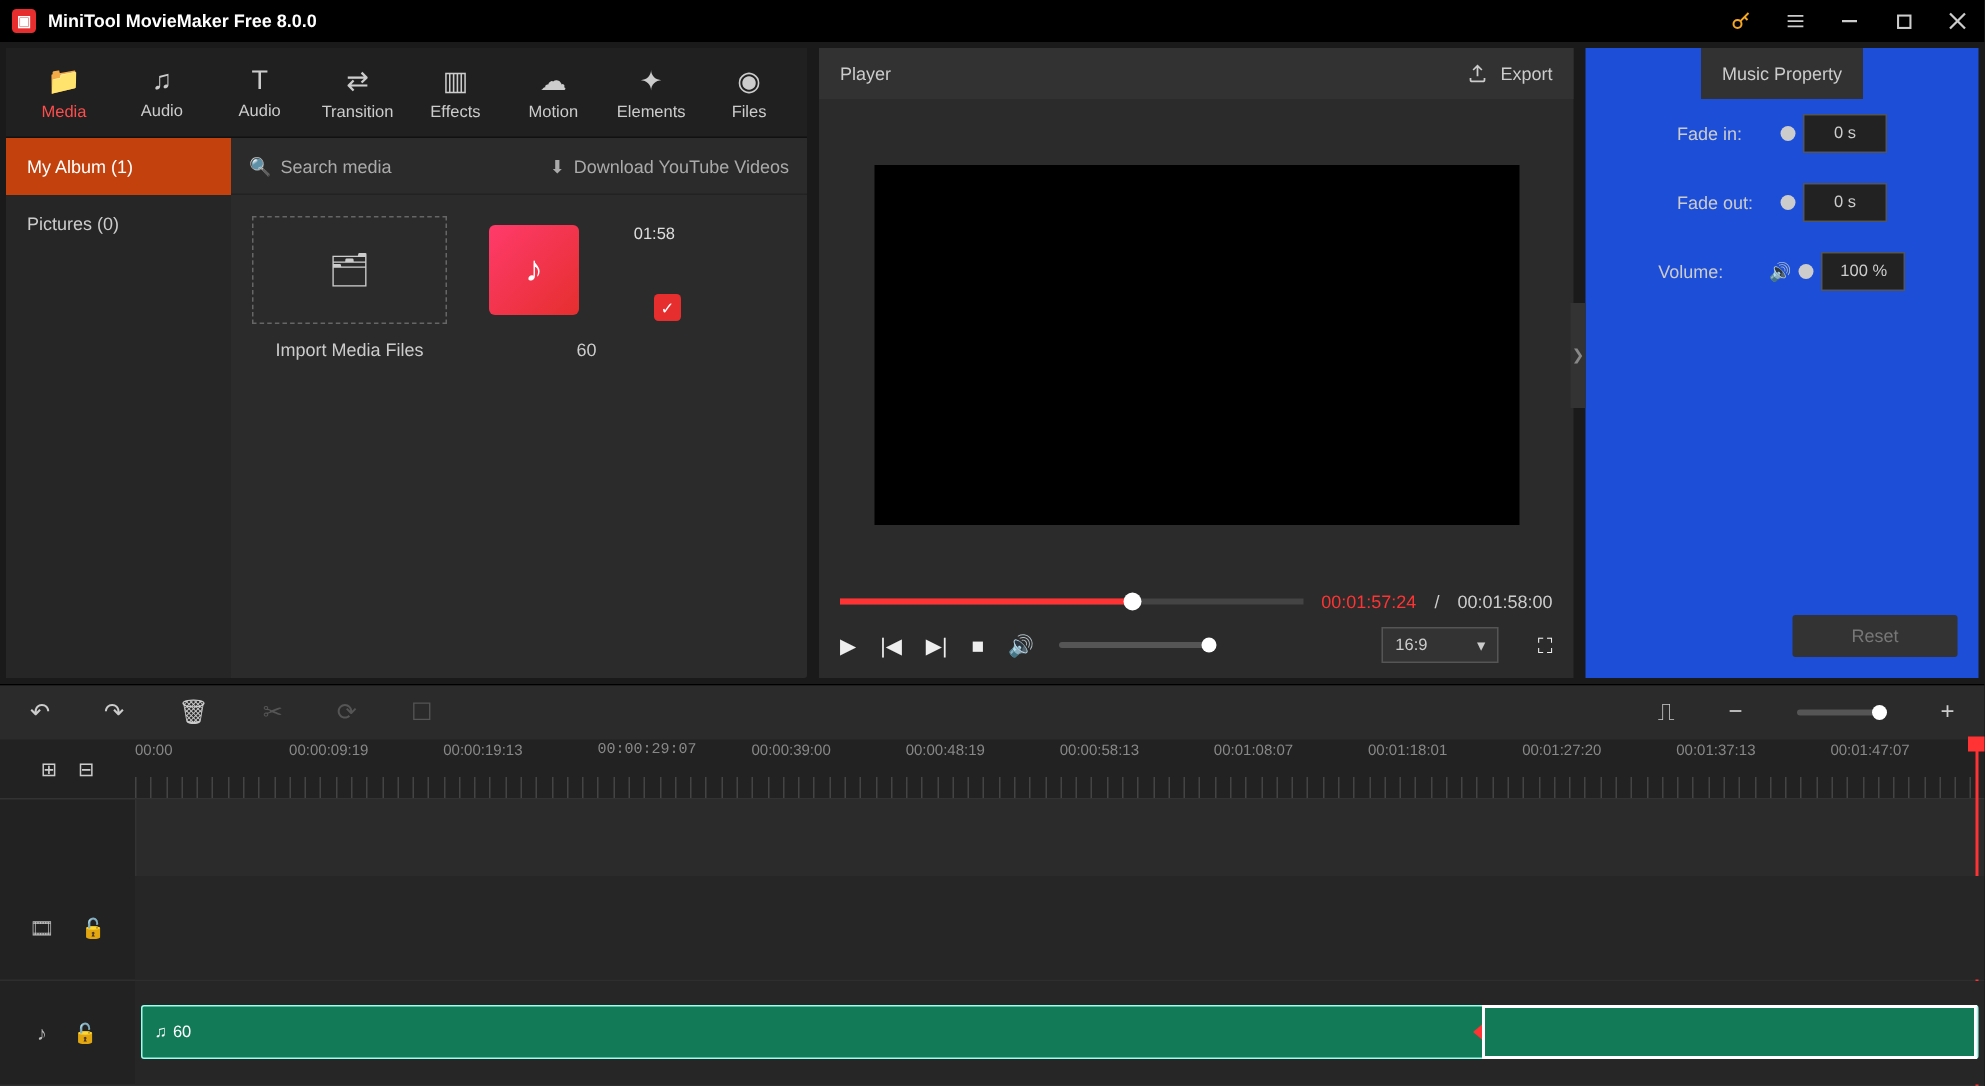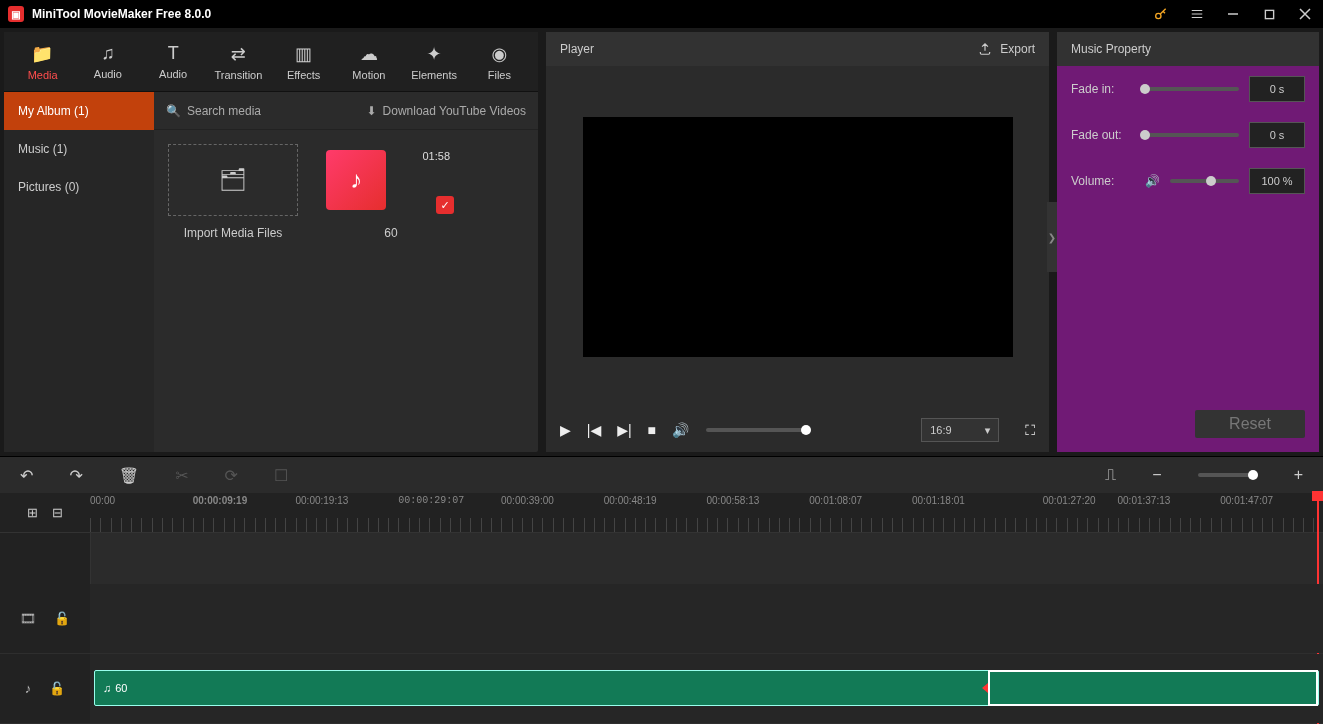--- a/index.html
+++ b/index.html
@@ -9,21 +9,21 @@
 .titlebar { height: 28px; background: #000; display: flex; align-items: center; padding-left: 8px; color: #fff; font-size: 12px; font-weight: bold; }
 .titlebar .logo { width: 16px; height: 16px; background:#e62e2e; border-radius:3px; margin-right:8px; display:flex; align-items:center; justify-content:center; font-size:10px; color:#fff;}
 .titlebar-spacer { flex: 1; }
 .titlebar .tctrl { width: 36px; height: 28px; display: flex; align-items: center; justify-content: center; cursor: pointer; }
 .titlebar .key { color:#f5a623; }
 
 
 .mainrow { display:flex; gap:8px; padding:4px; height:428px; }
 .leftpanel { width:534px; display:flex; flex-direction:column; background:#2b2b2b; border-radius:2px; }
 .centerpanel { flex:1; background:#2b2b2b; display:flex; flex-direction:column; position:relative; }
-.rightpanel { width:262px; background:#701a75; display:flex; flex-direction:column; position:relative; }
+.rightpanel { width:262px; background:#1d4ed8; display:flex; flex-direction:column; position:relative;align-items:center; }
 
 
 .tooltabs { height:60px; background:#202020; display:flex; align-items:center; padding:0 6px; border-bottom:1px solid #111; }
 .tooltab { width:66px; display:flex; flex-direction:column; align-items:center; gap:4px; font-size:11px; color:#ccc; cursor:pointer; }
 .tooltab.active { color:#ff4d4d; }
 .tooltab .ticon { font-size:18px; }
 
 
 .leftbody { flex:1; display:flex; }
 .sidecats { width:150px; background:#262626; display:flex; flex-direction:column; font-size:12px;}
@@ -58,21 +58,21 @@
 .volslider .knob { position:absolute; right:0; top:50%; width:10px; height:10px; background:#fff; border-radius:50%; transform:translate(50%,-50%);}
 .aspectsel { margin-left:auto; width:78px; height:24px; border:1px solid #555; background:#333; display:flex; align-items:center; justify-content:space-between; padding:0 8px; font-size:11px; }
 
 
 .proprow { display:flex; align-items:center; padding:10px 14px; font-size:12px; gap:10px;}
 .proprow .plabel { width:64px; }
 .pslider { flex:1; height:4px; background:#555; position:relative; border-radius:2px;}
 .pslider .knob { position:absolute; left:0; top:50%; width:10px; height:10px; background:#ccc; border-radius:50%; transform:translate(-50%,-50%);}
 .pvalbox { width:56px; height:26px; border:1px solid #555; background:#222; display:flex; align-items:center; justify-content:center; font-size:11px;}
 .expandtab { position:absolute; left:-10px; top:170px; width:10px; height:70px; background:#333; display:flex; align-items:center; justify-content:center; font-size:10px; color:#888; cursor:pointer; }
-.resetbtn { position:absolute; bottom:14px; right:14px; width:110px; height:28px; background:#333; color:#777; display:flex; align-items:center; justify-content:center; font-size:16px; border-radius:2px;}
+.resetbtn { position:absolute; bottom:14px; right:14px; width:110px; height:28px; background:#333; color:#777; display:flex; align-items:center; justify-content:center; font-size:12px; border-radius:2px;}
 
 
 .timeline { flex:1; background:#222; display:flex; flex-direction:column; border-top:1px solid #000;}
 .tltools { height:36px; display:flex; align-items:center; padding:0 20px; gap:36px; color:#ccc; background:#2b2b2b;}
 .tltools .disabled { color:#555; }
 .tltools .tlspacer { flex:1; }
 .zoomslider{ width:60px; height:4px; background:#555; position:relative; border-radius:2px;}
 .zoomslider .knob{position:absolute; right:0; top:50%; width:10px;height:10px;background:#fff;border-radius:50%; transform:translate(0,-50%);}
 .ruler { height:40px; display:flex; position:relative; font-size:10px; color:#888; border-bottom:1px solid #333;}
 .ruler .ricon { width:90px; display:flex; align-items:center; justify-content:center; gap:14px; font-size:13px; color:#ccc;}
@@ -164,21 +164,20 @@
         <span>Elements</span>
       </div>
       <div class="tooltab">
         <span class="ticon">◉</span>
         <span>Files</span>
       </div>
     </div>
     <div class="leftbody">
       <div class="sidecats">
         <div class="cat active">My Album (1)</div>
-        <div class="cat">Music (1)</div>
         <div class="cat">Pictures (0)</div>
       </div>
       <div class="mediaarea">
         <div class="mediahead">
           <div class="search">
             <span>🔍</span>
             <span>Search media</span>
           </div>
           <div class="dlyt">
             <span>⬇</span>
@@ -212,20 +211,29 @@
       <div class="exportbtn">
         <svg width="14" height="14" viewBox="0 0 24 24" fill="none" stroke="#ccc" stroke-width="2">
             <path d="M12 15V3M7 8l5-5 5 5M4 17v2a2 2 0 002 2h12a2 2 0 002-2v-2"></path>
           </svg>
         <span>Export</span>
       </div>
     </div>
     <div class="viewer">
         <div class="screen"></div>
       </div>
+    <div class="progressrow">
+      <div class="progbar">
+        <div class="progfill"></div>
+          <div class="progknob"></div>
+      </div>
+      <span class="curtime">00:01:57:24</span>
+      <span>/</span>
+      <span>00:01:58:00</span>
+    </div>
     <div class="controls">
       <span class="ctrlicon">▶</span>
       <span class="ctrlicon">|◀</span>
       <span class="ctrlicon">▶|</span>
       <span class="ctrlicon">■</span>
       <span class="ctrlicon">🔊</span>
       <div class="volslider">
           <div class="knob"></div>
         </div>
       <div class="aspectsel">
@@ -406,29 +414,29 @@
           <div class="tk"></div>
           <div class="tk"></div>
           <div class="tk"></div>
           <div class="tk"></div>
           <div class="tk"></div>
           <div class="tk"></div>
           <div class="tk"></div>
         </div>
       <div class="playhead"></div>
     <span class="lbl" style="left: 0%;">00:00</span>
-        <span class="lbl" style="left: 8.33333%; font-weight: bold;">00:00:09:19</span>
+        <span class="lbl" style="left: 8.33333%;">00:00:09:19</span>
         <span class="lbl" style="left: 16.6667%;">00:00:19:13</span>
         <span class="lbl" style="left: 25%; font-family: Liberation Mono, monospace;">00:00:29:07</span>
         <span class="lbl" style="left: 33.3333%;">00:00:39:00</span>
         <span class="lbl" style="left: 41.6667%;">00:00:48:19</span>
         <span class="lbl" style="left: 50%;">00:00:58:13</span>
         <span class="lbl" style="left: 58.3333%;">00:01:08:07</span>
         <span class="lbl" style="left: 66.6667%;">00:01:18:01</span>
-        <span class="lbl" style="left: 75%; margin-left: 28px;">00:01:27:20</span>
+        <span class="lbl" style="left: 75%;">00:01:27:20</span>
         <span class="lbl" style="left: 83.3333%;">00:01:37:13</span>
         <span class="lbl" style="left: 91.6667%;">00:01:47:07</span>
       </div>
   </div>
   <div class="spacertrack">
     <div class="thead"></div>
     <div class="tbody"></div>
   </div>
   <div class="track">
     <div class="thead">

